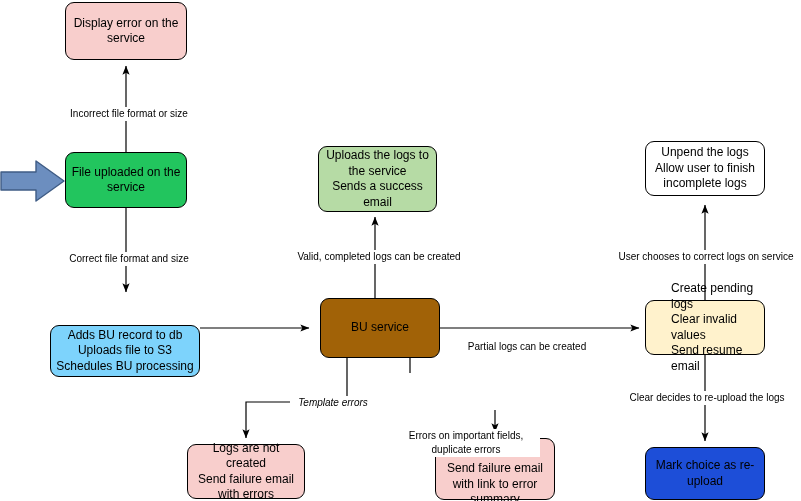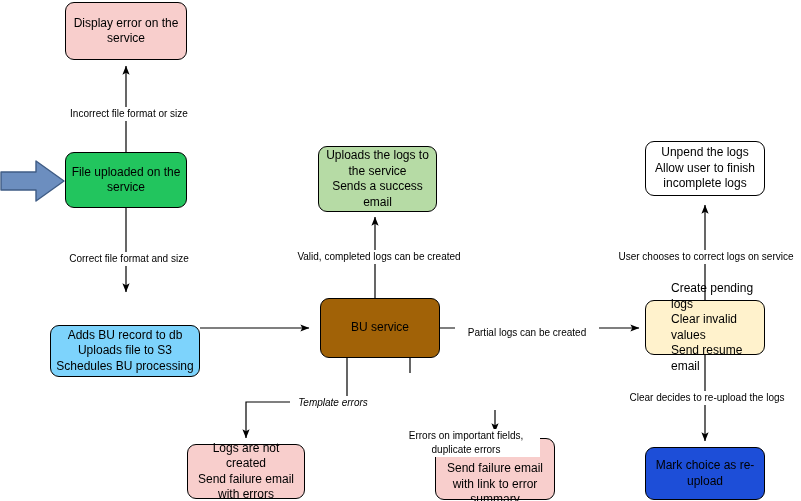--- a/index.html
+++ b/index.html
@@ -133,21 +133,21 @@
 
   <div class="node" style="left:645px; top:447px; width:120px; height:53px; background:#1d4ed8;">Mark choice as re-
 upload</div>
 
   <div class="edge-label" style="left:53px; top:107px; width:148px;">Incorrect file format or size</div>
 
   <div class="edge-label" style="left:55px; top:252px; width:144px;">Correct file format and size</div>
 
   <div class="edge-label" style="left:282px; top:250px; width:190px;">Valid, completed logs can be created</div>
 
-  <div class="edge-label" style="left:455px; top:326px; width:140px;">Partial logs can be created</div>
+  <div class="edge-label" style="left:455px; top:340px; width:140px;">Partial logs can be created</div>
 
   <div class="edge-label" style="left:606px; top:250px; width:196px;">User chooses to correct logs on service</div>
 
   <div class="edge-label" style="left:290px; top:396px; width:82px;font-style:italic;">Template errors</div>
 
   <div class="edge-label" style="left:392px; top:381px; width:144px;margin-top:48px;">Errors on important fields,
 duplicate errors</div>
 
   <div class="edge-label" style="left:617px; top:391px; width:176px;">Clear decides to re-upload the logs</div>
 

